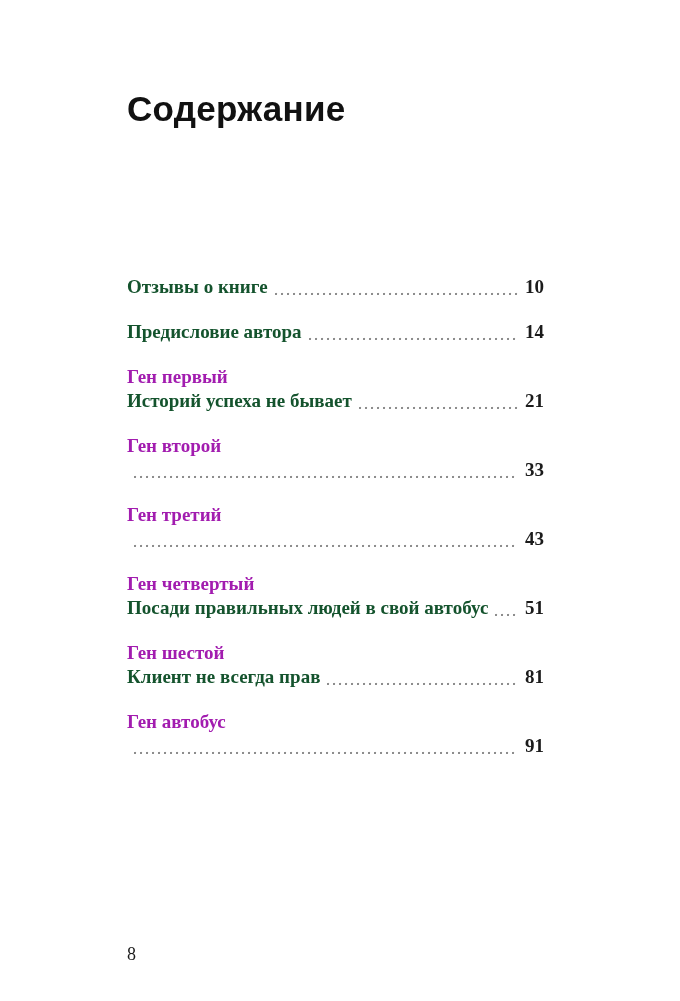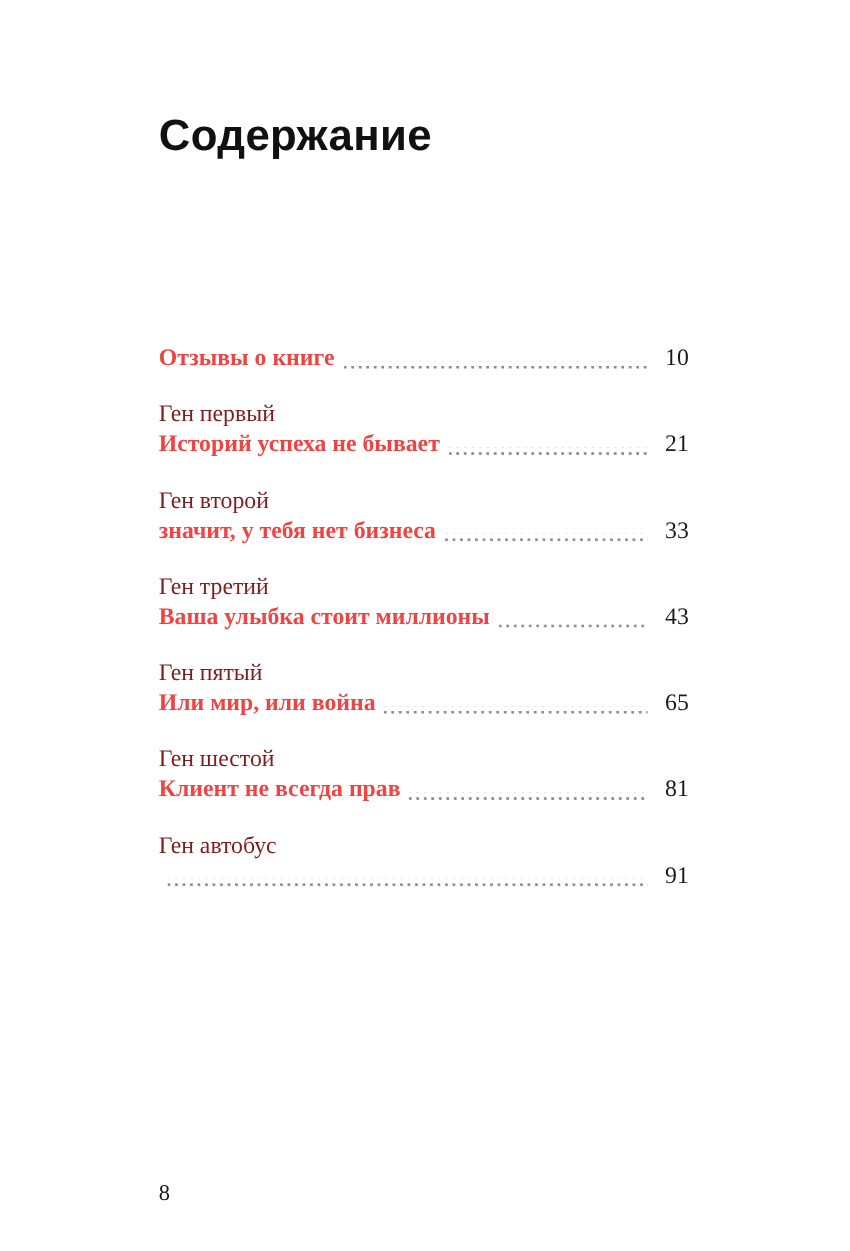--- a/index.html
+++ b/index.html
@@ -25,51 +25,50 @@
     color: #111111;
     margin: 0 0 146px 0;
     line-height: 1.1;
   }
   .toc { }
   .entry {
     margin-bottom: 21px;
     font-size: 19px;
   }
   .chapter-label {
-    font-weight: 400;
+    font-weight: 700;
     line-height: 24px;
-    color: #7f1d1d;
+    color: #a21caf;
   }
   .row {
     display: flex;
     align-items: baseline;
     line-height: 24px;
   }
   .title {
     font-weight: 700;
-    color: #ef4444;
+    color: #14532d;
     white-space: nowrap;
   }
   .title-line {
     line-height: 24px;
   }
   .dots {
     flex: 1 1 auto;
     align-self: flex-end;
     height: 6px;
     margin: 0 7px 4px 7px;
     background-image: radial-gradient(circle at 1.2px 4.8px, #8d8d8d 1.05px, rgba(0,0,0,0) 1.35px);
     background-size: 6px 6px;
     background-repeat: repeat-x;
     min-width: 18px;
   }
   .pagenum {
-    font-weight: 400;
+    font-weight: 700;
     min-width: 26px;
-    text-align: right;
     flex: 0 0 auto;
   }
   .folio {
     position: absolute;
     left: 97px;
     bottom: 52px;
     font-size: 18px;
     font-weight: 400;
     color: #1b1b1b;
   }
@@ -86,57 +85,62 @@
 
       <div class="entry">
         <div class="row">
           <span class="title">Отзывы о книге</span>
           <span class="dots"></span>
           <span class="pagenum">10</span>
         </div>
       </div>
 
 
+      <div class="entry">
+        <div class="row">
+          <span class="title">Предисловие автора</span>
+          <span class="dots"></span>
+          <span class="pagenum">14</span>
+        </div>
+      </div>
 
       <div class="entry">
         <div class="chapter-label">Ген первый</div>
         <div class="row">
           <span class="title">Историй успеха не бывает</span>
           <span class="dots"></span>
           <span class="pagenum">21</span>
         </div>
       </div>
 
       <div class="entry">
         <div class="chapter-label">Ген второй</div>
         <div class="row">
-          <span class="title">значит, у тебя нет бизнеса</span>
           <span class="dots"></span>
           <span class="pagenum">33</span>
         </div>
       </div>
 
       <div class="entry">
         <div class="chapter-label">Ген третий</div>
         <div class="row">
-          <span class="title">Ваша улыбка стоит миллионы</span>
           <span class="dots"></span>
           <span class="pagenum">43</span>
         </div>
       </div>
 
-
       <div class="entry">
-        <div class="chapter-label">Ген пятый</div>
+        <div class="chapter-label">Ген четвертый</div>
         <div class="row">
-          <span class="title">Или мир, или война</span>
+          <span class="title">Посади правильных людей в свой автобус</span>
           <span class="dots"></span>
-          <span class="pagenum">65</span>
+          <span class="pagenum">51</span>
         </div>
       </div>
+
 
       <div class="entry">
         <div class="chapter-label">Ген шестой</div>
         <div class="row">
           <span class="title">Клиент не всегда прав</span>
           <span class="dots"></span>
           <span class="pagenum">81</span>
         </div>
       </div>
 

